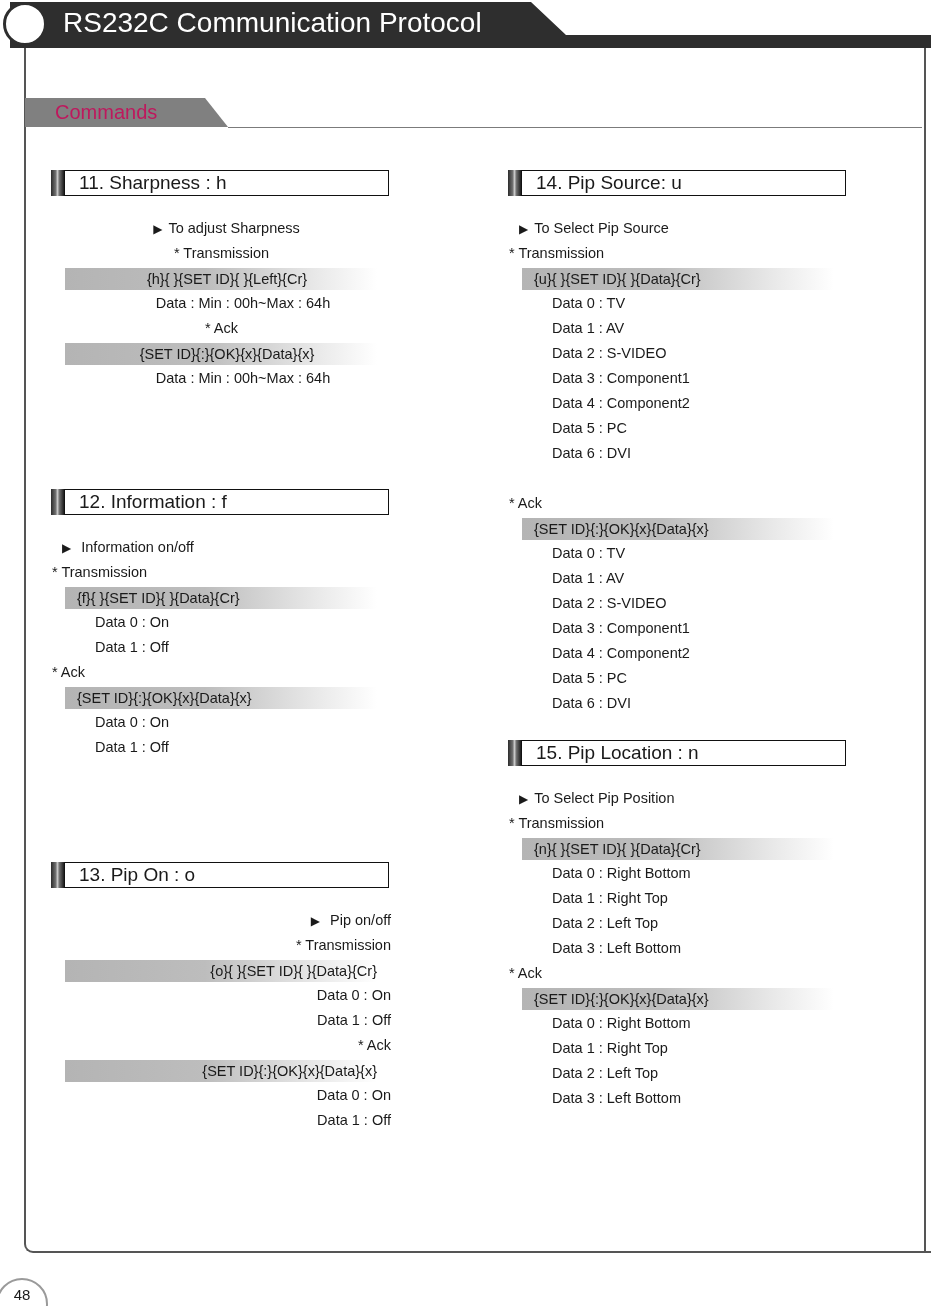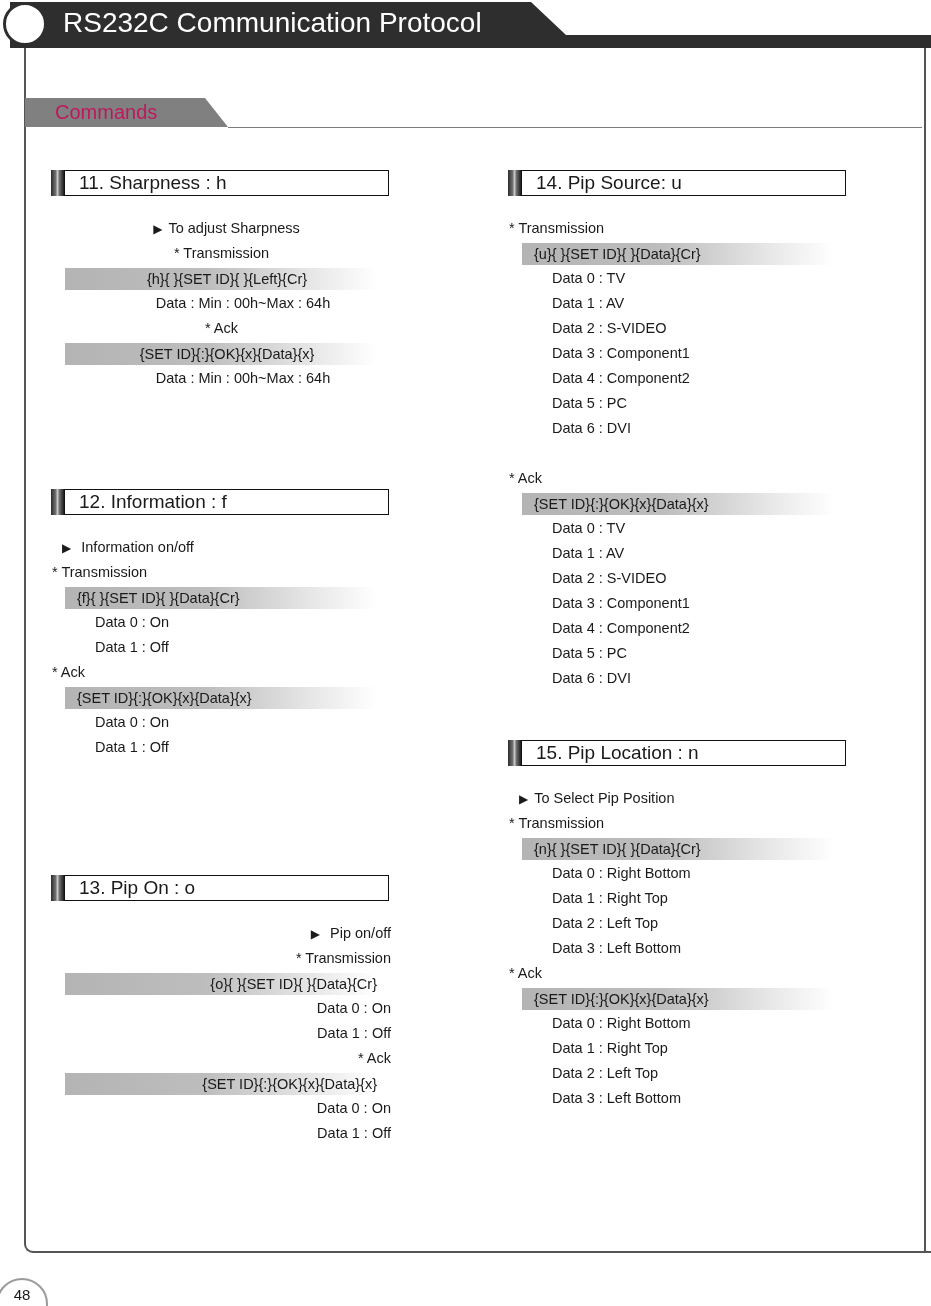--- a/index.html
+++ b/index.html
@@ -235,21 +235,21 @@
           <div class="line star">* Transmission</div>
           <div class="line code">{f}{ }{SET ID}{ }{Data}{Cr}</div>
           <div class="line data">Data 0 : On</div>
           <div class="line data">Data 1 : Off</div>
           <div class="line star">* Ack</div>
           <div class="line code">{SET ID}{:}{OK}{x}{Data}{x}</div>
           <div class="line data">Data 0 : On</div>
           <div class="line data">Data 1 : Off</div>
         </div>
       </div>
-      <div class="section" style="top: 862px; margin-top: 13px;">
+      <div class="section" style="top: 862px;">
         <div class="sec-header">
           <div class="tab"></div>
           <div class="box"></div>
           <div class="title">13. Pip On : o</div>
         </div>
         <div class="sec-body" style="top: 46px; text-align: right;">
           <div class="line arrow"><span class="glyph">▶</span><span> Pip  on/off</span></div>
           <div class="line star">* Transmission</div>
           <div class="line code">{o}{ }{SET ID}{ }{Data}{Cr}</div>
           <div class="line data">Data 0 : On</div>
@@ -262,20 +262,21 @@
       </div>
     </div>
   <div class="col col-right" id="col-right">
       <div class="section" style="top: 170px;">
         <div class="sec-header">
           <div class="tab"></div>
           <div class="box"></div>
           <div class="title">14. Pip Source: u</div>
         </div>
         <div class="sec-body" style="top: 46px;">
+          <div class="line arrow"><span class="glyph">▶</span><span>To Select Pip Source</span></div>
           <div class="line star">* Transmission</div>
           <div class="line code">{u}{ }{SET ID}{ }{Data}{Cr}</div>
           <div class="line data">Data 0 : TV</div>
           <div class="line data">Data 1 : AV</div>
           <div class="line data">Data 2 : S-VIDEO</div>
           <div class="line data">Data 3 : Component1</div>
           <div class="line data">Data 4 : Component2</div>
           <div class="line data">Data 5 : PC</div>
           <div class="line data">Data 6 : DVI</div>
           <div class="line gap">&nbsp;</div>

